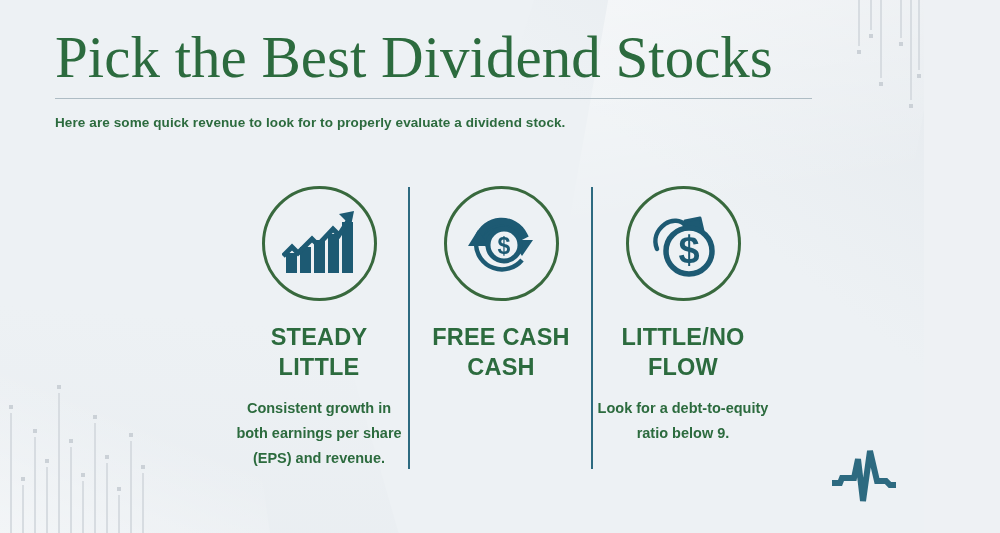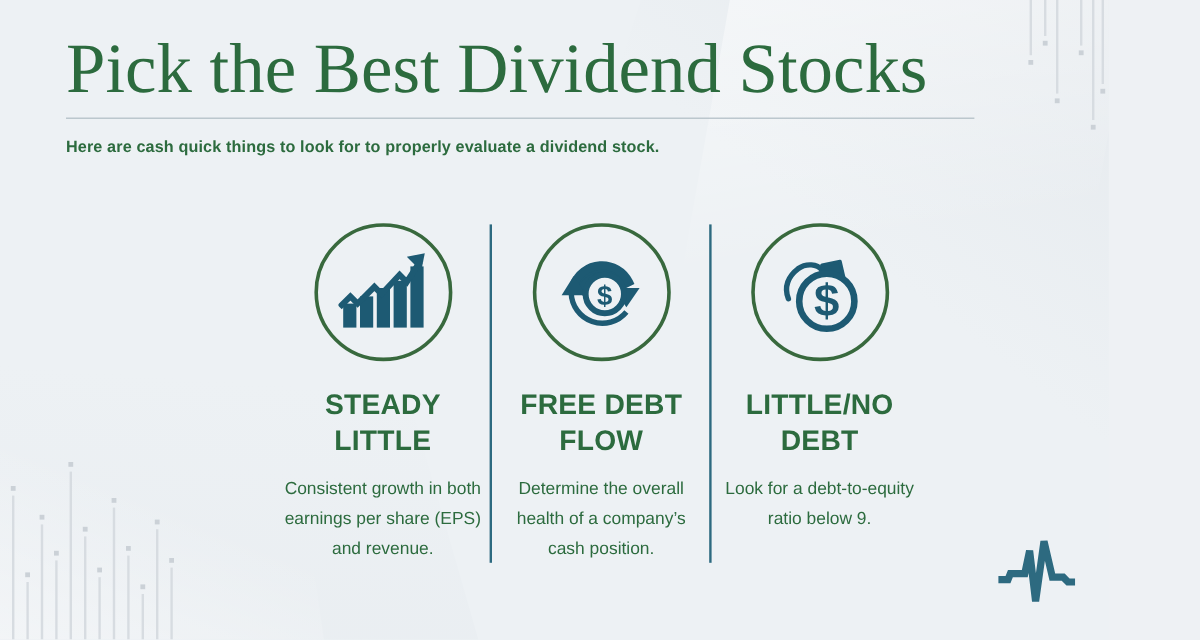--- a/index.html
+++ b/index.html
@@ -157,21 +157,21 @@
     font-size: 23.5px;
     font-weight: bold;
     color: #2c6b3e;
     line-height: 30px;
     text-align: center;
     letter-spacing: 0.2px;
   }
   .col-body {
     margin-top: 14px;
     font-size: 14.5px;
-    font-weight: normal;
+    font-weight: bold;
     color: #2c6b3e;
     line-height: 25px;
     text-align: center;
   }
 
   
   .logo {
     position: absolute;
     right: 28px;
     bottom: 30px;
@@ -269,21 +269,21 @@
         </div>
         <div class="tick up" style="left: 142px; bottom: 0px; height: 60px;">
           <span class="dot" style="bottom: 64px;"></span>
         </div>
       </div>
   </div>
 
   <div class="header">
     <h1 class="title">Pick the Best Dividend Stocks</h1>
     <div class="divider"></div>
-    <div class="subtitle">Here are cash quick things to look for to properly evaluate a dividend stock.</div>
+    <div class="subtitle">Here are some quick revenue to look for to properly evaluate a dividend stock.</div>
   </div>
 
   <div class="columns">
 
     <div class="vline v1"></div>
     <div class="vline v2"></div>
 
     <div class="col">
       <div class="icon-circle">
         <svg width="74" height="70" viewBox="0 0 74 70" aria-hidden="true">
@@ -314,39 +314,38 @@
 
             <path d="M12 36 A26 26 0 0 0 58 52" stroke="#1d5a73" stroke-width="4.5" fill="none"></path>
 
             <path d="M4 38 L14 22 L25 38 Z"></path>
 
             <circle cx="40" cy="37" r="16" fill="#edf1f4" stroke="#1d5a73" stroke-width="5"></circle>
             <text x="40" y="46" font-family="Liberation Sans, sans-serif" font-size="23" font-weight="bold" text-anchor="middle" fill="#1d5a73">$</text>
           </g>
         </svg>
       </div>
-      <div class="col-heading">FREE DEBT FLOW</div>
-      <div class="col-body">Determine the overall health of a company’s cash position.</div>
+      <div class="col-heading">FREE CASH CASH</div>
     </div>
 
     <div class="col">
       <div class="icon-circle">
         <svg width="76" height="72" viewBox="0 0 76 72" aria-hidden="true">
           <g fill="none" stroke="#1d5a73">
 
             <path d="M12 41 C8 31 12 22 20 16 C27 11 36 12 40 17" stroke-width="4.5" stroke-linecap="round"></path>
 
             <path d="M40 13 L55 10 L58 23 L43 26 Z" fill="#1d5a73" stroke-width="3" stroke-linejoin="round"></path>
 
             <circle cx="44" cy="43" r="23" stroke-width="5.5" fill="#edf1f4"></circle>
           </g>
           <text x="44" y="55" font-family="Liberation Sans, sans-serif" font-size="38" font-weight="bold" text-anchor="middle" fill="#1d5a73">$</text>
         </svg>
       </div>
-      <div class="col-heading">LITTLE/NO DEBT</div>
+      <div class="col-heading">LITTLE/NO FLOW</div>
       <div class="col-body">Look for a debt-to-equity ratio below 9.</div>
     </div>
 
   </div>
 
   <div class="logo">
     <svg width="66" height="58" viewBox="0 0 66 58" aria-hidden="true">
       <path d="M2 38 L10 38 L12 33 L24 33 L28 14 L33 56 L40 6 L47 36 L56 36 L60 40 L66 40" fill="none" stroke="#2d6a80" stroke-width="6" stroke-linejoin="miter" stroke-linecap="butt"></path>
     </svg>
   </div>

